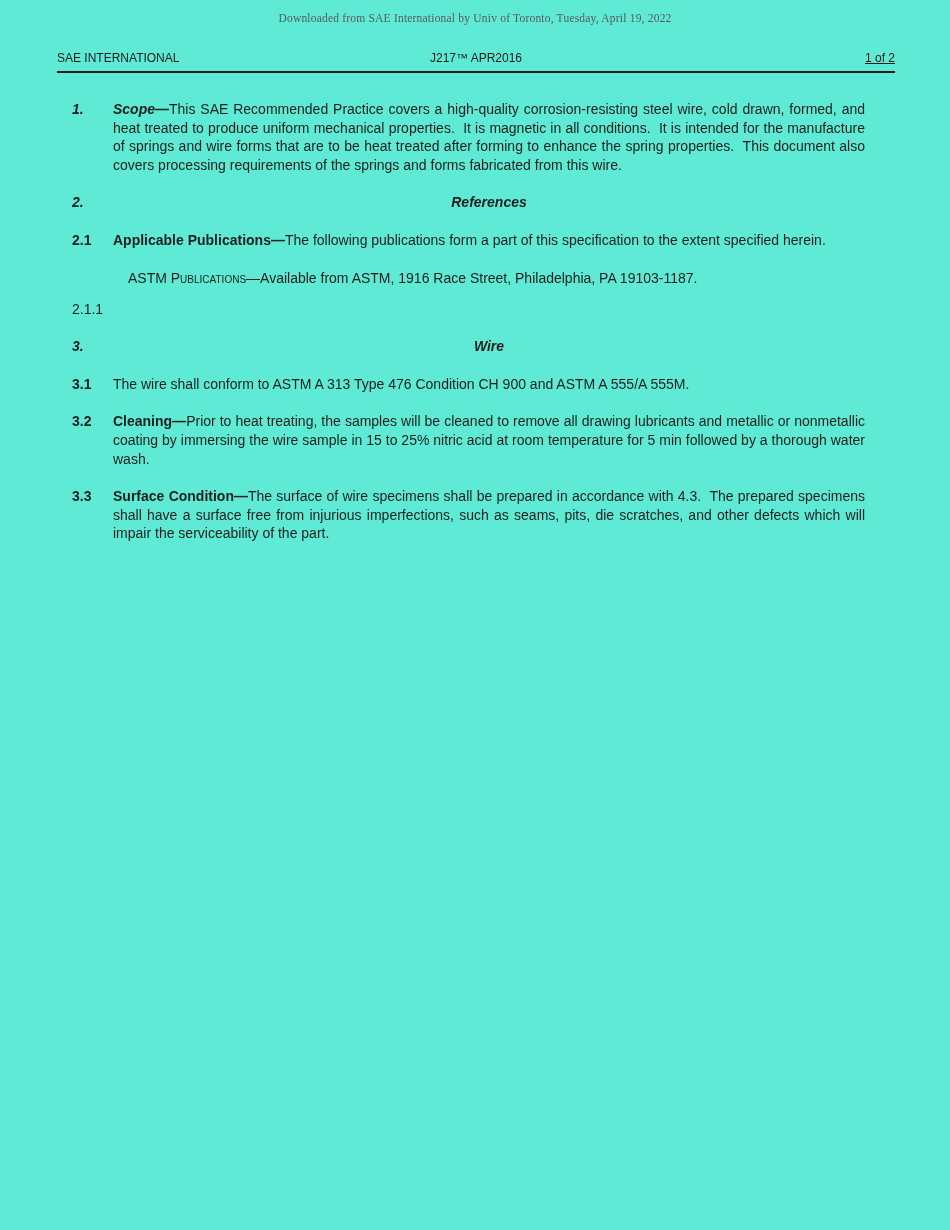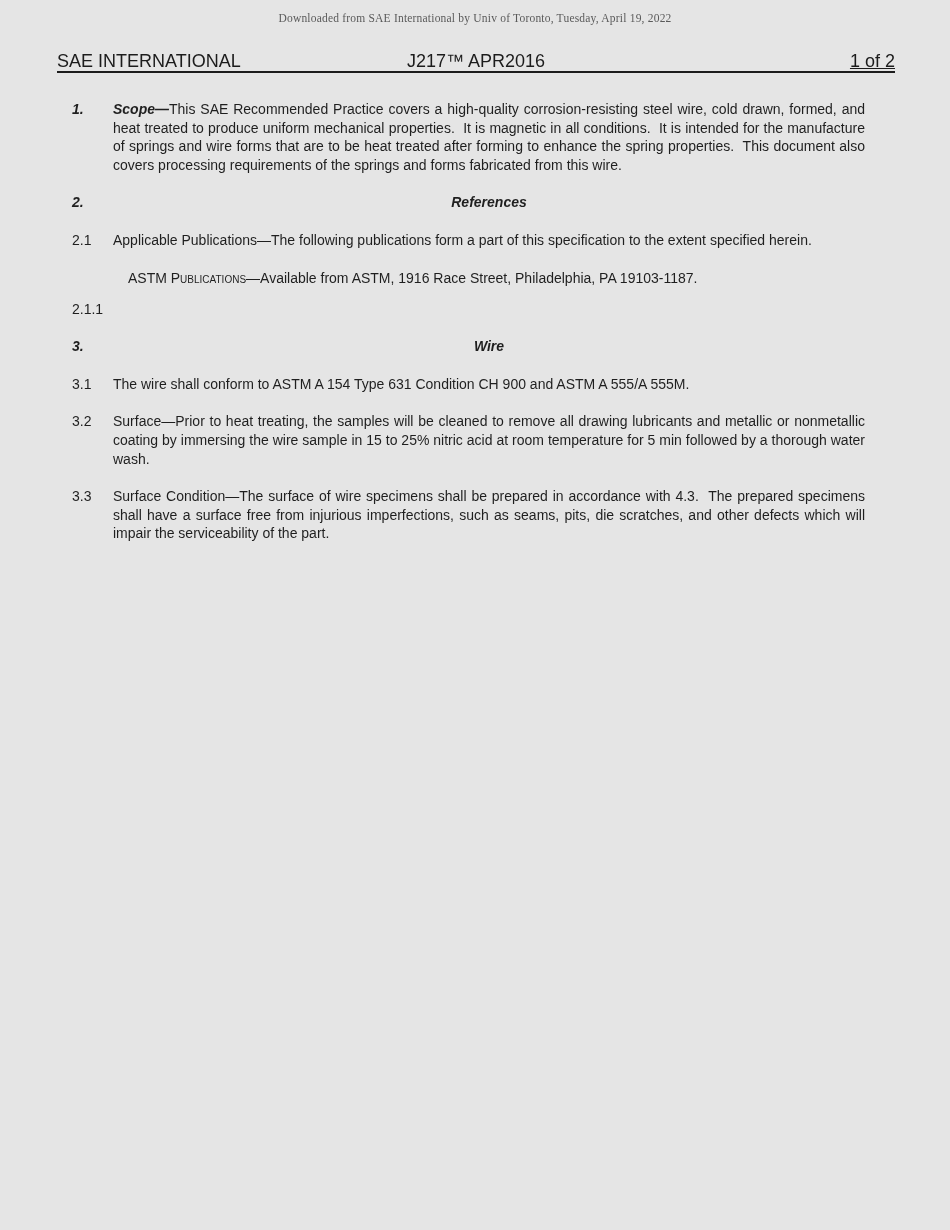--- a/index.html
+++ b/index.html
@@ -3,21 +3,21 @@
 <meta charset="utf-8">
 <style>
   * { margin: 0; padding: 0; box-sizing: border-box; }
   html, body { background: #ffffff; }
   body { font-family: "Liberation Sans", sans-serif; color: #1f1f1f; }
 
   .page {
     position: relative;
     width: 950px;
     height: 1230px;
-    background: #e5e5e5;
+    background: #5eead4;
     overflow: hidden;
   }
 
   .watermark {
     position: absolute;
     top: 12px;
     left: 0;
     right: 0;
     text-align: center;
     font-family: "Liberation Serif", serif;
@@ -25,21 +25,21 @@
     letter-spacing: 0.2px;
     color: #5a5a5a;
   }
 
   .header-row {
     position: absolute;
     top: 51px;
     left: 57px;
     width: 838px;
     height: 18px;
-    font-size: 18px;
+    font-size: 12px;
     color: #1c1c1c;
   }
   .header-left  { position: absolute; left: 0; top: 0; }
   .header-center{ position: absolute; left: 0; right: 0; top: 0; text-align: center; }
   .header-right { position: absolute; right: 0; top: 0; text-decoration: underline; }
 
   .header-rule {
     position: absolute;
     top: 71px;
     left: 57px;
@@ -57,21 +57,21 @@
     line-height: 18.6px;
   }
 
   .sec { display: flex; margin-bottom: 19px; }
   .sec .num { flex: 0 0 41px; }
   .sec.deep .num { flex-basis: 56px; margin-top: 31px; }
   .sec .body { flex: 1 1 auto; text-align: justify; white-space: pre-wrap; }
   .sec.heading .body { text-align: center; }
 
   .bi { font-weight: bold; font-style: italic; }
-  .b  { font-weight: normal; }
+  .b  { font-weight: bold; }
   .sc { font-variant: small-caps; }
 
   .ref-list { margin: 0 0 19px 69px; }
   .ref-list .ref-item { white-space: pre-wrap; }
 </style>
 </head>
 <body>
 
 <div class="page">
 
@@ -107,26 +107,26 @@
     </div>
 
 
     <div class="sec heading">
       <span class="num bi">3.</span>
       <p class="body"><span class="bi">Wire</span></p>
     </div>
 
     <div class="sec">
       <span class="num b">3.1</span>
-      <p class="body"><span>The wire shall conform to ASTM A 154 Type 631 Condition CH 900 and ASTM A 555/A 555M.</span></p>
+      <p class="body"><span>The wire shall conform to ASTM A 313 Type 476 Condition CH 900 and ASTM A 555/A 555M.</span></p>
     </div>
 
     <div class="sec">
       <span class="num b">3.2</span>
-      <p class="body"><span class="b">Surface—</span><span>Prior to heat treating, the samples will be cleaned to remove all drawing lubricants and metallic or nonmetallic coating by immersing the wire sample in 15 to 25% nitric acid at room temperature for 5 min followed by a thorough water wash.</span></p>
+      <p class="body"><span class="b">Cleaning—</span><span>Prior to heat treating, the samples will be cleaned to remove all drawing lubricants and metallic or nonmetallic coating by immersing the wire sample in 15 to 25% nitric acid at room temperature for 5 min followed by a thorough water wash.</span></p>
     </div>
 
     <div class="sec">
       <span class="num b">3.3</span>
       <p class="body"><span class="b">Surface Condition—</span><span>The surface of wire specimens shall be prepared in accordance with 4.3.  The prepared specimens shall have a surface free from injurious imperfections, such as seams, pits, die scratches, and other defects which will impair the serviceability of the part.</span></p>
     </div>
 
   </div>
 </div>
 

